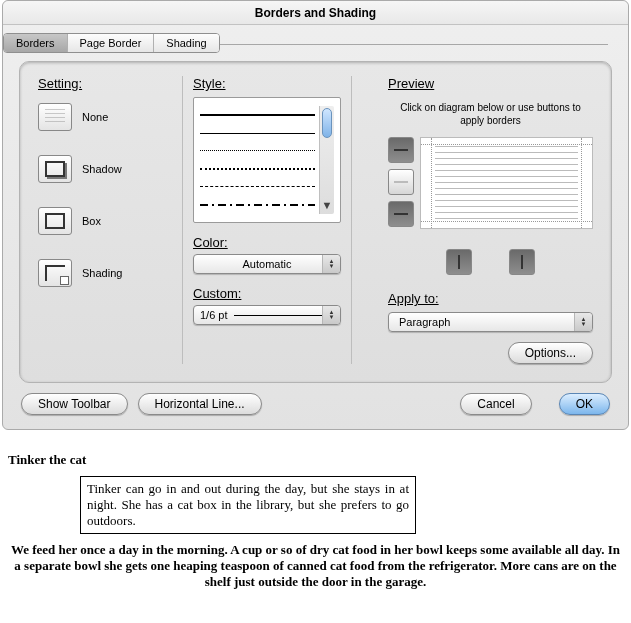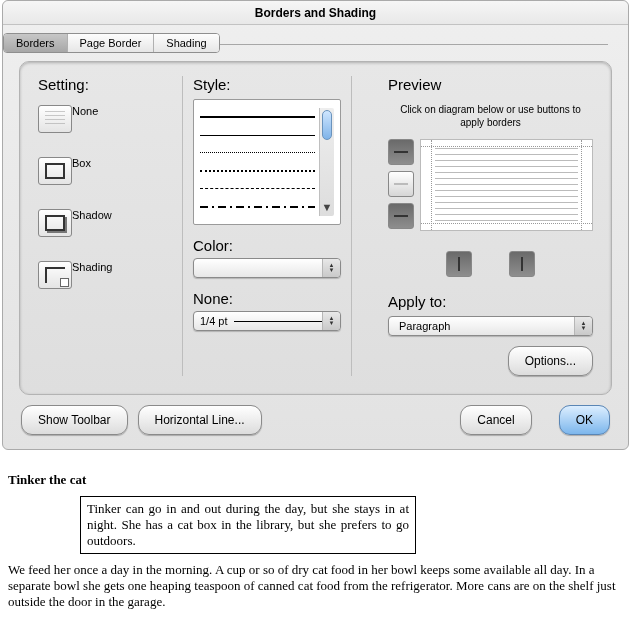--- a/index.html
+++ b/index.html
@@ -63,22 +63,22 @@
     box-shadow: inset 0 1px 3px rgba(0,0,0,0.25);
     padding: 14px 18px 18px;
     display: flex;
     gap: 14px;
   }
   .col { display: flex; flex-direction: column; }
   .col-setting { width: 130px; }
   .col-style   { width: 170px; border-left:1px solid #bdbdbd; border-right:1px solid #bdbdbd; padding:0 10px;}
   .col-preview { flex: 1; padding-left:4px;margin-left:18px;}
 
-  .lbl { font-size: 15px; margin-bottom: 6px; }
-  .setting-item { display:flex; margin: 6px 0 18px; }
+  .lbl { font-size: 13px; margin-bottom: 6px; text-decoration: underline; }
+  .setting-item { display:flex; align-items:center; gap:10px; margin: 6px 0 18px; }
   .setting-item .icon {
     width: 34px; height: 28px;
     border: 1px solid #888; border-radius:3px;
     background: linear-gradient(#fff,#e4e4e4);
     display:flex; align-items:center; justify-content:center;
   }
   .icon-inner { width:20px; height:16px; position:relative; }
   .icon-none .icon-inner { background: repeating-linear-gradient(#999,#999 1px,transparent 1px,transparent 4px); opacity:.5;}
   .icon-box  .icon-inner { border:2px solid #333; }
   .icon-shadow .icon-inner { border:2px solid #333; box-shadow:2px 2px 0 #777;}
@@ -140,37 +140,37 @@
     background:repeating-linear-gradient(#bbb,#bbb 1px,transparent 1px,transparent 6px);}
   .preview-box .tickh{position:absolute;top:0;bottom:0;border-left:1px dotted #999;}
   .preview-box .tickv{position:absolute;left:0;right:0;border-top:1px dotted #999;}
   .preview-bottom-tbtns{display:flex;justify-content:space-around;margin:16px 40px 0;}
 
   .applyto-lbl{margin-top:10px;}
   .options-row{display:flex;justify-content:flex-end;margin-top:10px;}
 
   .aqua-btn{
     display:inline-flex;align-items:center;justify-content:center;
-    height:30px;padding:0 16px;border:1px solid #8a8a8a;border-radius:11px;
+    height:22px;padding:0 16px;border:1px solid #8a8a8a;border-radius:11px;
     background:linear-gradient(#ffffff,#dcdcdc);box-shadow:0 1px 1px rgba(0,0,0,0.25);
     font-size:12px;cursor:default;
   }
   .aqua-btn.primary{background:linear-gradient(#dceeff,#7cb6ec);border-color:#5a86b5;}
   .bottombar{display:flex;justify-content:space-between;align-items:flex-end;padding:0 18px 14px;}
   .bottombar .left{display:flex;gap:10px;}
   .bottombar .right{display:flex;gap:27px;}
 
   
   .docsection{margin:22px 8px 0;font-family:'Times New Roman',serif;font-size:13px;color:#000;}
   .docsection .doctitle{font-weight:bold;margin:6px 0 8px;}
   .docsection .boxedpara{
     width:336px;margin:0 0 8px 72px;
     border:1.5px solid #000;padding:4px 6px;text-align:justify;
   }
-  .docsection .bodytext{text-align:left;}
+  .docsection .bodytext{text-align:center;font-weight:bold;}
 </style>
 </head>
 <body>
 
 <div class="dialog">
   <div class="titlebar">Borders and Shading</div>
 
   <div class="tabstrip">
     <div class="tabline"></div>
     <div class="tabs">
@@ -184,30 +184,30 @@
 
     <div class="col col-setting">
       <div class="lbl">Setting:</div>
       <div class="setting-item">
         <div class="icon icon-none">
             <div class="icon-inner"></div>
           </div>
         <span>None</span>
       </div>
       <div class="setting-item">
+        <div class="icon icon-shadow">
+            <div class="icon-inner"></div>
+          </div>
+        <span>Shadow</span>
+      </div>
+      <div class="setting-item">
         <div class="icon icon-box">
             <div class="icon-inner"></div>
           </div>
         <span>Box</span>
-      </div>
-      <div class="setting-item">
-        <div class="icon icon-shadow">
-            <div class="icon-inner"></div>
-          </div>
-        <span>Shadow</span>
       </div>
       <div class="setting-item">
         <div class="icon icon-custom">
             <div class="icon-inner"></div>
           </div>
         <span>Shading</span>
       </div>
     </div>
 
     <div class="col col-style">
@@ -222,26 +222,27 @@
           <div class="sline s-dashdot"></div>
         </div>
         <div class="scrolltrack">
           <div class="thumb"></div>
           <div class="arrowdn">▼</div>
         </div>
       </div>
 
       <div class="lbl sublbl">Color:</div>
       <div class="aqua-combo">
+        <span class="combo-text">Automatic</span>
         <span class="endcap">▲<br>▼</span>
       </div>
 
-      <div class="lbl sublbl">None:</div>
+      <div class="lbl sublbl">Custom:</div>
       <div class="aqua-combo combo-width">
-        <span>1/4 pt</span>
+        <span>1/6 pt</span>
         <span class="widthline"></span>
         <span class="endcap">▲<br>▼</span>
       </div>
     </div>
 
     <div class="col col-preview">
       <div class="lbl">Preview</div>
       <div class="prev-hint">Click on diagram below or use buttons to apply borders</div>
 
       <div class="prev-row">

